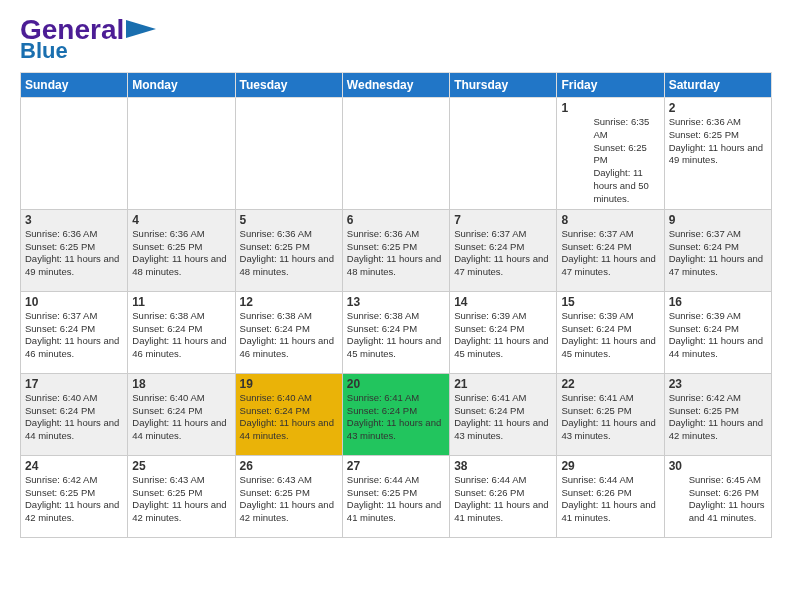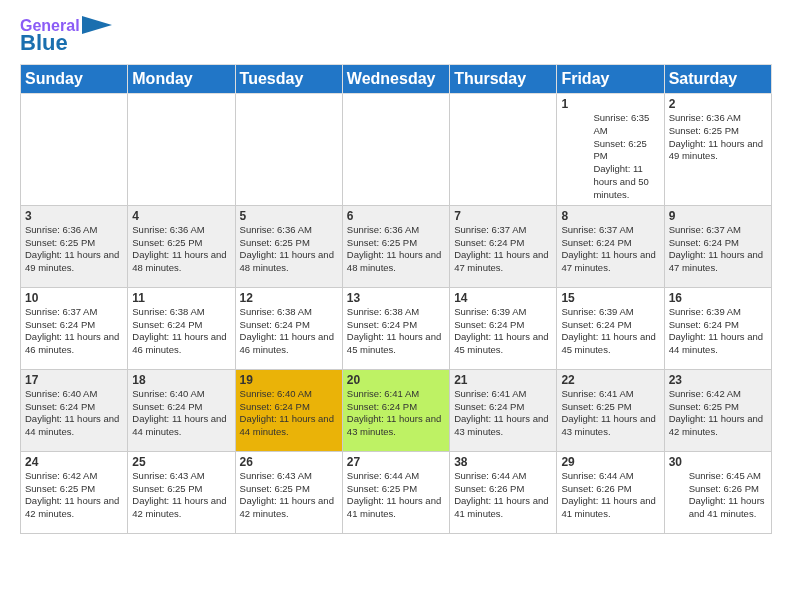--- a/index.html
+++ b/index.html
@@ -20,23 +20,23 @@
       justify-content: space-between;
       align-items: flex-start;
       margin-bottom: 10px;
     }
     .logo {
       display: flex;
       flex-direction: column;
       align-items: flex-start;
     }
     .logo-text {
-      font-size: 16px;
+      font-size: 28px;
       font-weight: bold;
-      color: #8b5cf6;
+      color: #4c1d95;
       line-height: 1;
     }
     .title-block {
       text-align: right;
     }
     .month-title {
       font-size: 32px;
       font-weight: bold;
       color: #333;
     }
@@ -46,21 +46,21 @@
       margin-top: 2px;
     }
     .calendar {
       width: 100%;
       border-collapse: collapse;
       table-layout: fixed;
     }
     .calendar th {
       background-color: #2176c7;
       color: #fff;
-      font-size: 16px;
+      font-size: 12px;
       font-weight: bold;
       padding: 5px 4px;
       text-align: left;
       border: 1px solid #ddd;
     }
     .calendar td {
       border: 1px solid #ccc;
       vertical-align: top;
       padding: 3px 4px;
       font-size: 10px;
@@ -243,21 +243,21 @@
             <div class="day-info" style="white-space: pre-wrap;">Sunrise: 6:40 AM
 Sunset: 6:24 PM
 Daylight: 11 hours and 44 minutes.</div>
           </td>
           <td style="background: #eab308;">
             <span class="day-num">19</span>
             <div class="day-info" style="white-space: pre-wrap;">Sunrise: 6:40 AM
 Sunset: 6:24 PM
 Daylight: 11 hours and 44 minutes.</div>
           </td>
-          <td style="background: #bef264;">
+          <td style="background: #22c55e;">
             <span class="day-num">20</span>
             <div class="day-info" style="white-space: pre-wrap;">Sunrise: 6:41 AM
 Sunset: 6:24 PM
 Daylight: 11 hours and 43 minutes.</div>
           </td>
           <td style="background: rgb(239, 239, 239);">
             <span class="day-num">21</span>
             <div class="day-info" style="white-space: pre-wrap;">Sunrise: 6:41 AM
 Sunset: 6:24 PM
 Daylight: 11 hours and 43 minutes.</div>

